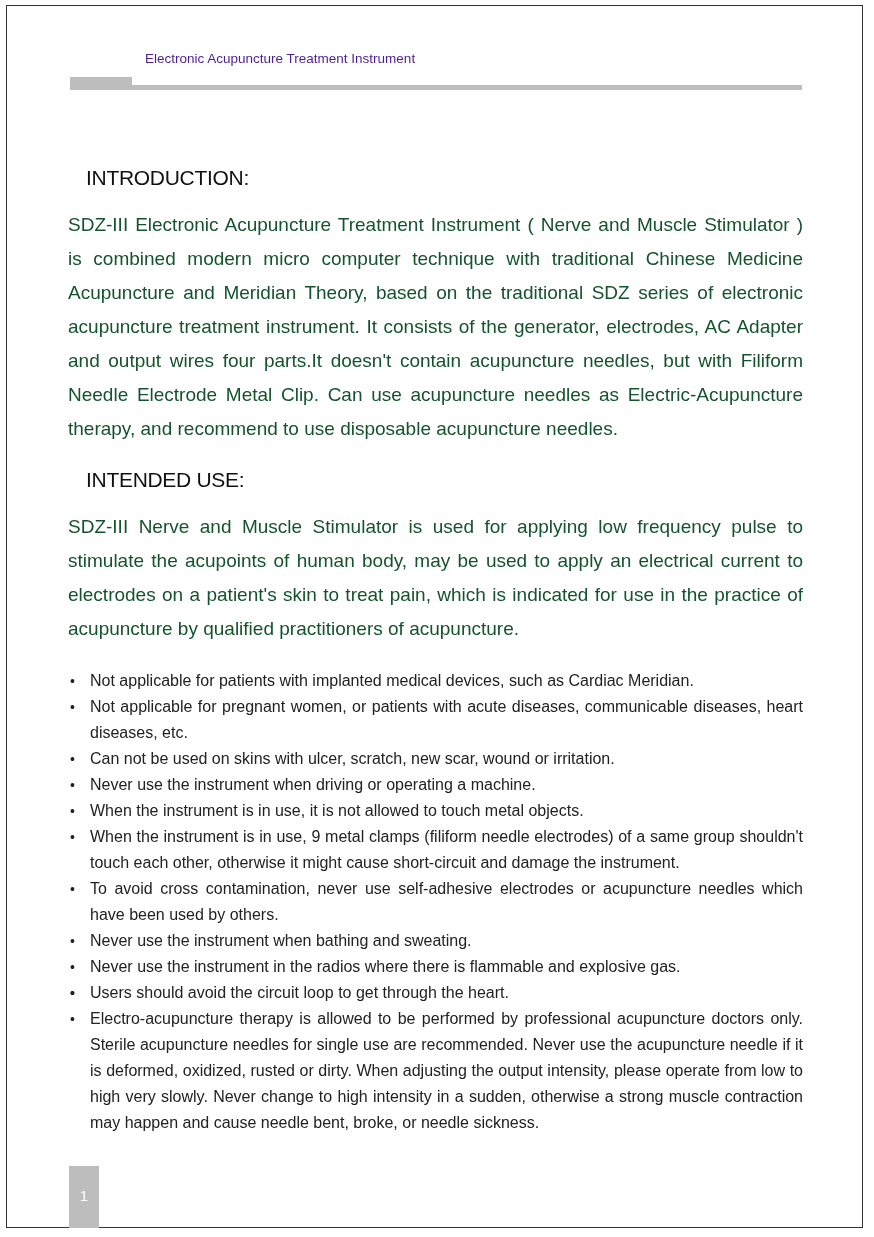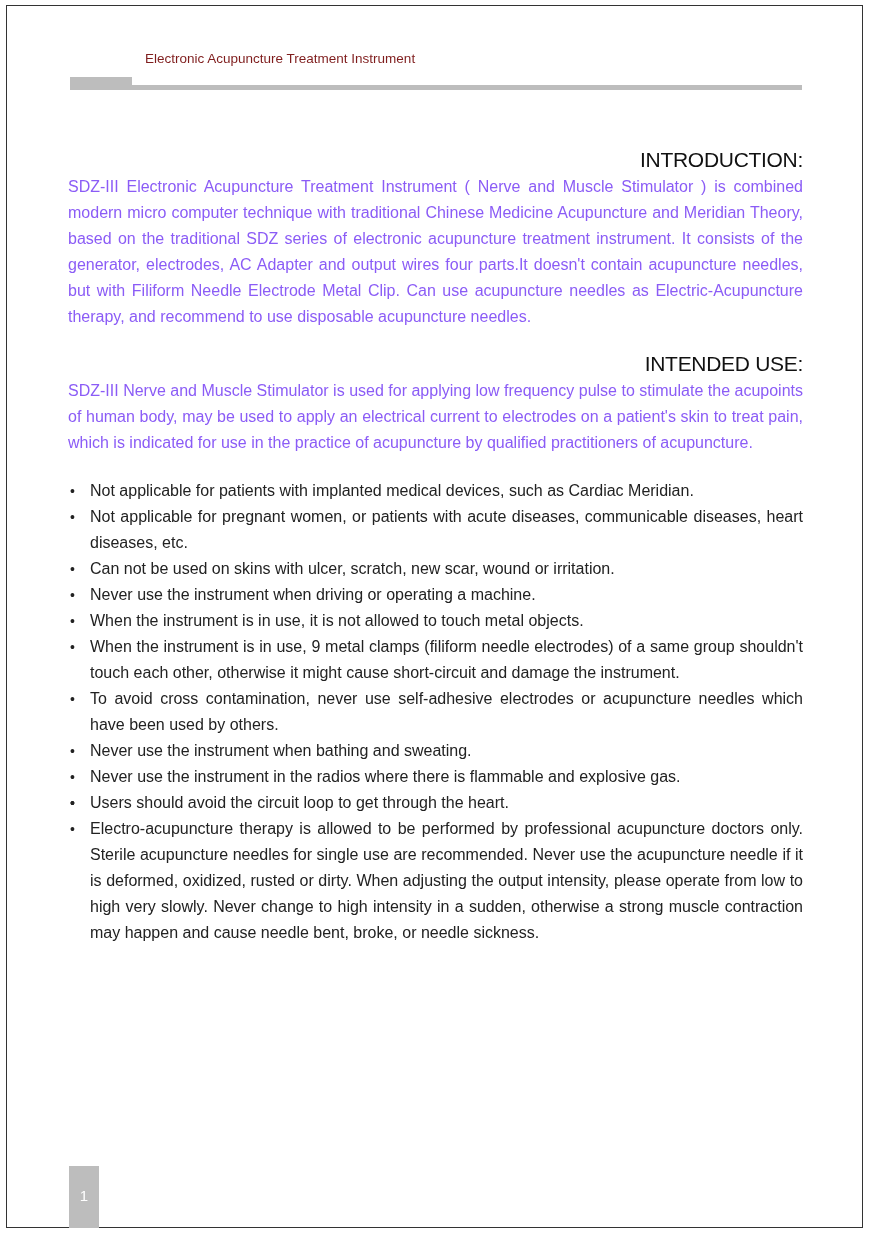--- a/index.html
+++ b/index.html
@@ -2,24 +2,24 @@
 <html><head>
 <meta charset="utf-8">
 <style>
   html, body { margin: 0; padding: 0; background: #ffffff; }
   body { width: 874px; height: 1237px; position: relative; overflow: hidden;
          font-family: "Liberation Sans", sans-serif; color: #1a1a1a; }
   .page-border { position: absolute; left: 6px; top: 5px; width: 857px; height: 1223px;
                  border: 1.5px solid #333; box-sizing: border-box; }
   .header-block { position: absolute; left: 70px; top: 77px; width: 62px; height: 13px; background: #bdbdbd; }
   .header-line { position: absolute; left: 131px; top: 85px; width: 671px; height: 5px; background: #bdbdbd; }
-  .header-title { position: absolute; left: 145px; top: 50px; font-size: 13.5px; color: #7f1d1d; line-height: 17px; }
+  .header-title { position: absolute; left: 145px; top: 50px; font-size: 13.5px; color: #4c1d95; line-height: 17px; }
   .content { position: absolute; left: 68px; top: 148px; width: 735px; }
-  h2 { font-weight: normal; font-size: 21px; margin: 0; letter-spacing: -0.3px; color: #111; text-align: right; }
-  .para { font-size: 16px; line-height: 26px; margin: 2px 0 0 0; text-align: justify; text-align-last: left; color: #8b5cf6; }
+  h2 { font-weight: normal; font-size: 21px; margin: 18px; letter-spacing: -0.3px; color: #111; }
+  .para { font-size: 19px; line-height: 34px; margin: 2px 0 0 0; text-align: justify; text-align-last: left; color: #14532d; }
   .sec { margin-top: 22px; }
   .sec-first { margin-top: 0; }
   .warn-title { display: flex; align-items: center; }
   .warn-icon { margin-left: 16px; width: 32px; height: 28px; display: inline-block; }
   ul.warn-list { list-style: none; margin: 4px 0 0 0; padding: 0; }
   ul.warn-list li { position: relative; padding-left: 22px; font-size: 16px; line-height: 26px;
                     text-align: justify; text-align-last: left; color: #222; }
   ul.warn-list li .bullet { position: absolute; left: 2px; top: 0; font-size: 14px; }
   .page-tab { position: absolute; left: 69px; top: 1166px; width: 30px; height: 62px; background: #bdbdbd;
               color: #fff; font-size: 15px; text-align: center; line-height: 60px; }

